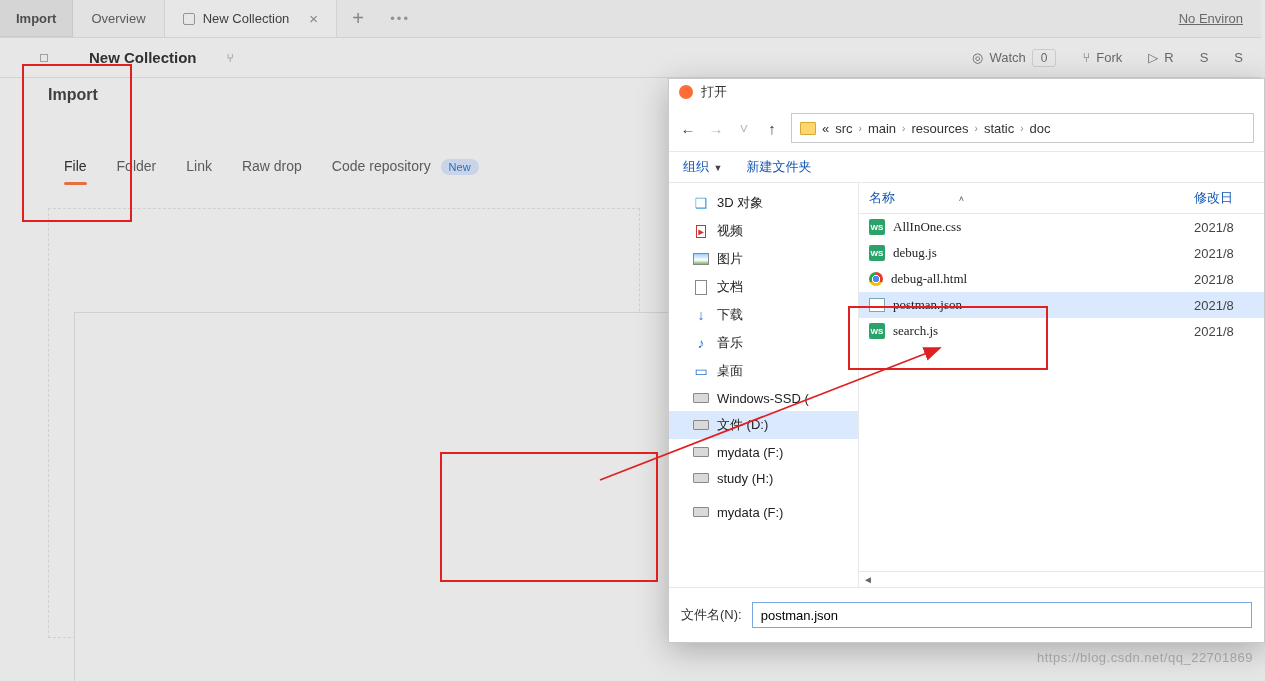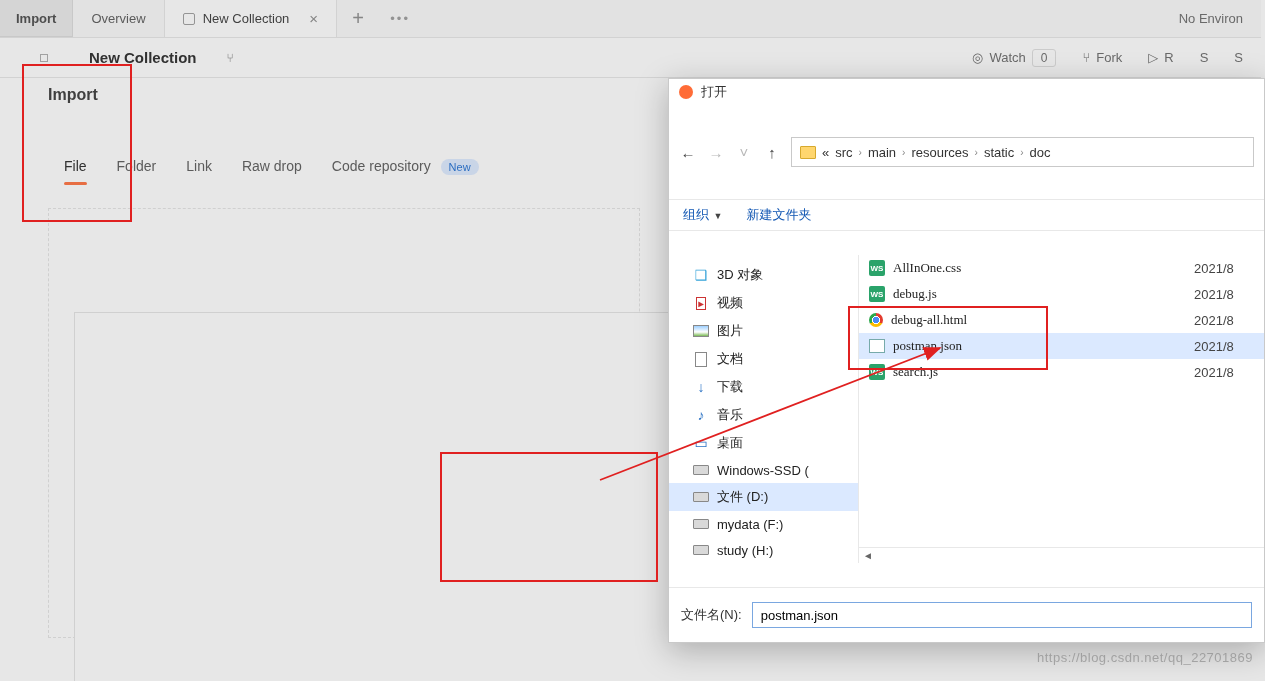--- a/index.html
+++ b/index.html
@@ -19,21 +19,21 @@
   }
   .tab {
     display:flex; align-items:center; padding:0 18px; gap:8px; border-right:1px solid #e6e6e6;
     color:#555; cursor:pointer; position:relative;
   }
   .tab.active { background:#fff; color:#333; }
   .tab .dot-icon { width:12px; height:12px; border:1.5px solid #9a9a9a; border-radius:2px; }
   .tab .close-x { margin-left:12px; font-size:15px; color:#888; }
   .plus-tab { width:42px; display:flex; align-items:center; justify-content:center; color:#888; font-size:20px; cursor:pointer; }
   .dots-tab { width:42px; display:flex; align-items:center; justify-content:center; color:#999; cursor:pointer; letter-spacing:2px;}
-  .tabs-right { margin-left:auto; display:flex; align-items:center; padding:8px 18px; color:#666; }
+  .tabs-right { margin-left:auto; display:flex; align-items:center; padding:8px 18px; color:#666;text-decoration:underline; }
   
   .coll-row { display:flex; align-items:center; height:40px; padding:0 18px 0 40px; gap:26px; font-size:13px; color:#555; border-bottom:1px solid #e6e6e6;}
   .coll-tiny-icon { width:8px; height:8px; border:1px solid #aaa; margin-right:15px; display:inline-block;}
   .coll-title { font-weight:600; color:#222; font-size:15px;}
   .coll-fork-icon { font-size:12px; color:#777; margin-left:4px;}
   .coll-spacer { flex:1;}
   .coll-stat { display:flex; align-items:center; gap:6px; color:#666;}
   .pill-count { border:1px solid #ddd; border-radius:3px; padding:1px 8px; color:#666; font-size:12px;}
   
   .import-modal {
@@ -59,21 +59,21 @@
   .formats { display:flex; gap:38px; margin-top:36px; color:#9b9b9b; font-size:14px; font-weight:600;}
   .or-label { margin-top:26px; color:#aaa; font-size:12px; font-weight:700;}
   .upload-btn {
     margin-top:20px; background:#ededed; color:#555; font-weight:600; font-size:14px;
     border-radius:4px; padding:12px 22px; cursor:pointer; border:none;
   }
   
   .filedlg {
     position:absolute; left:668px; top:78px; width:597px; height:565px; background:#fff;
     border:1px solid #c9c9c9; box-shadow:0 8px 30px rgba(0,0,0,0.25);
-    display:flex; flex-direction:column;gap:24px;
+    display:flex; flex-direction:column;
   }
   .filedlg-title { display:flex; align-items:center; gap:8px; padding:4px 10px; font-size:13px; color:#333;}
   .filedlg-title .pm-ball { width:14px; height:14px; border-radius:50%; background:#ff6c37; display:inline-block;}
   .filedlg-nav { display:flex; align-items:center; gap:10px; padding:8px 10px;}
   .nav-arrow { width:18px; text-align:center; color:#444; cursor:pointer; font-size:15px;}
   .nav-arrow.dis { color:#b8b8b8;}
   .addr-bar { display:flex; align-items:center; gap:6px; flex:1; height:30px; border:1px solid #c9c9c9; padding:0 8px; font-size:13px; color:#333; background:#fff;}
   .folder-glyph { width:16px; height:13px; background:#ffd66e; border:1px solid #d7a92e; border-radius:1px; display:inline-block;}
   .crumb { cursor:pointer; }
   .crumb-sep { color:#888; font-size:10px;}
@@ -288,20 +288,27 @@
         </div>
       <div class="tree-sep"></div>
       <div class="tree-item">
           <span class="ti-icon">
             <span class="ti-drive"></span>
           </span>
           <span>mydata (F:)</span>
         </div>
     </div>
     <div class="list">
+      <div class="list-head">
+        <span class="col-name">
+          <span>名称</span>
+          <span class="sort-caret">˄</span>
+        </span>
+        <span class="col-date">修改日</span>
+      </div>
       <div class="list-rows">
         <div class="file-row">
           <span class="ws-badge">WS</span>
           <span class="fname">AllInOne.css</span>
           <span class="fdate">2021/8</span>
         </div>
         <div class="file-row">
           <span class="ws-badge">WS</span>
           <span class="fname">debug.js</span>
           <span class="fdate">2021/8</span>

